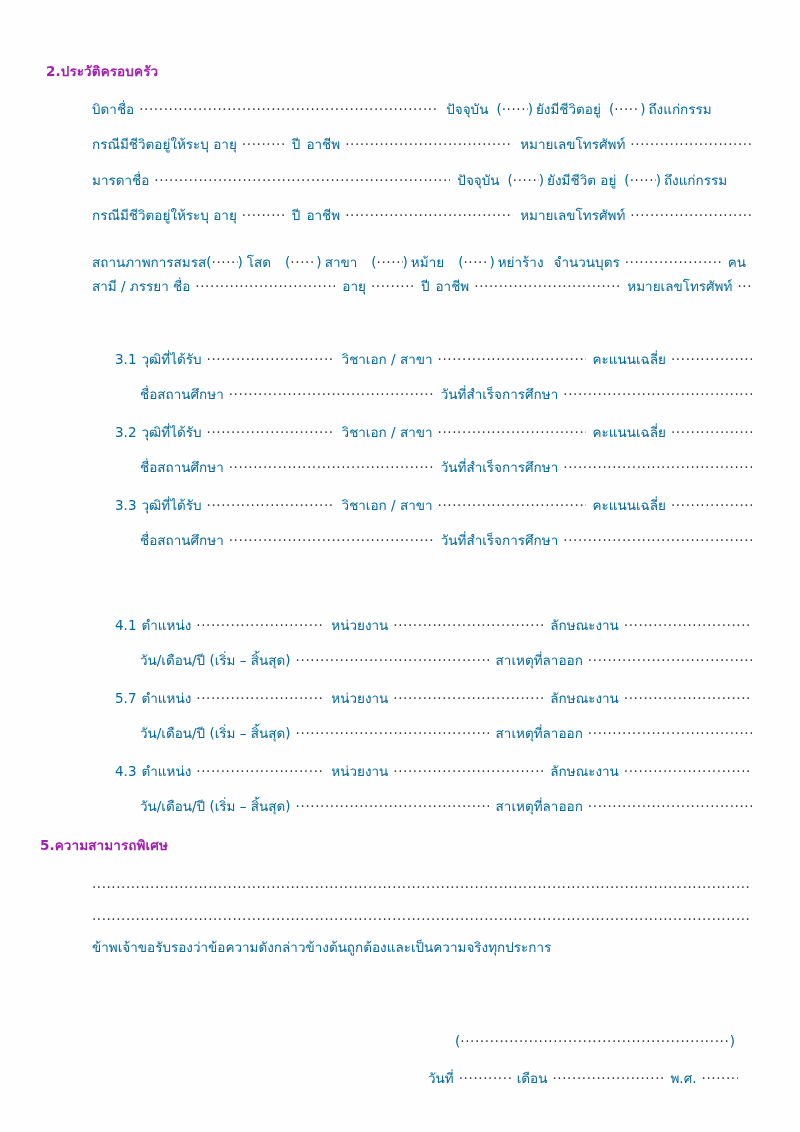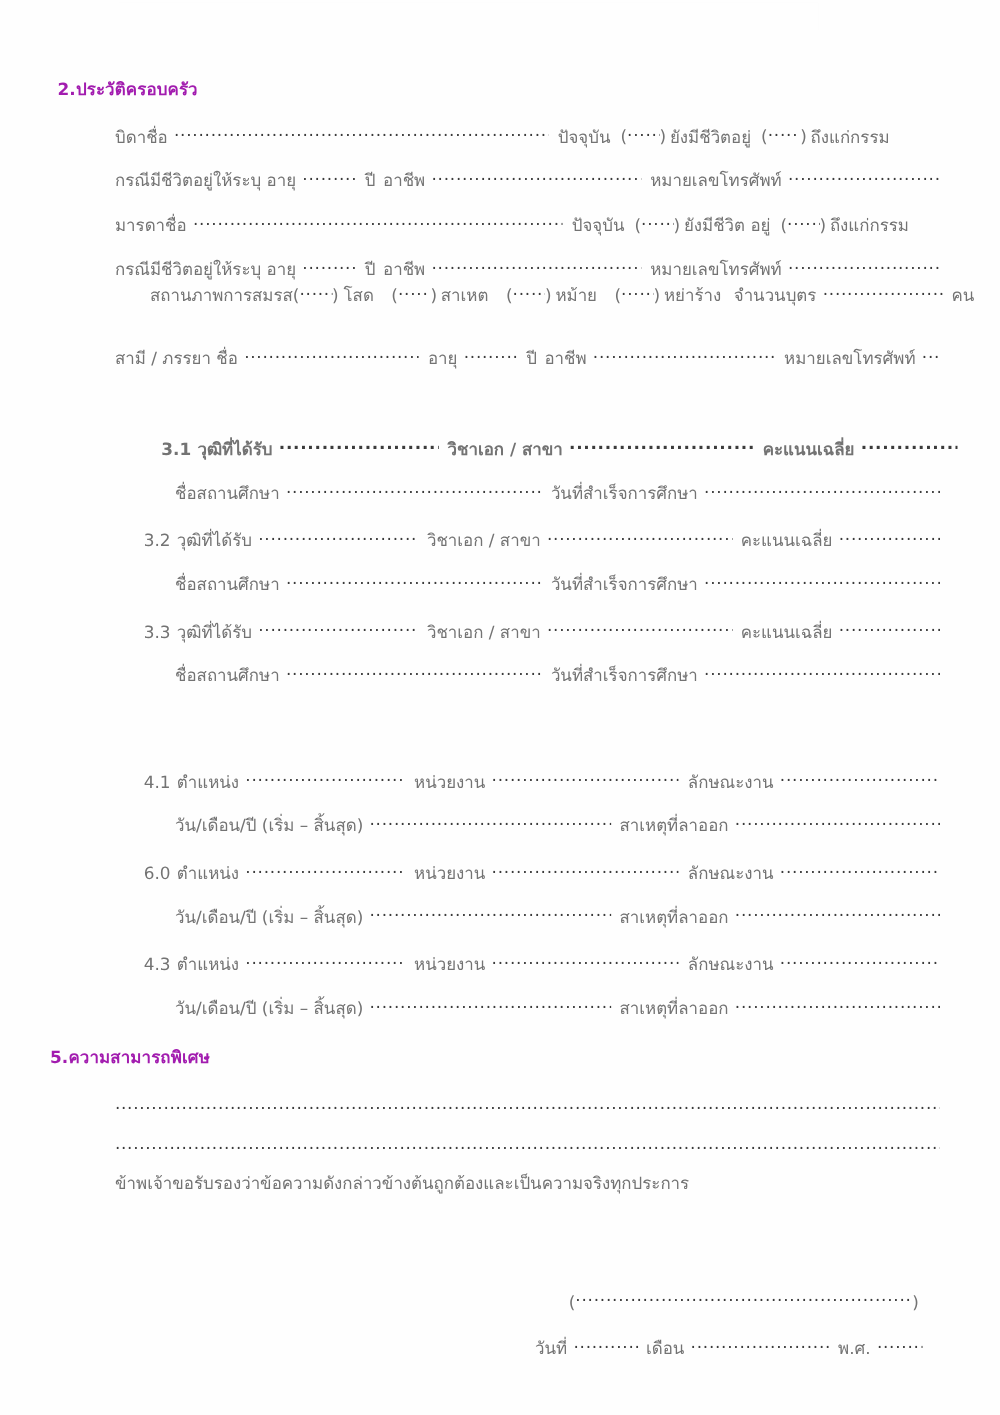--- a/index.html
+++ b/index.html
@@ -23,21 +23,21 @@
   }
 
   
   .row {
     position: absolute;
     display: flex;
     align-items: baseline;
     white-space: nowrap;
     font-size: 13.5px;
     line-height: 1;
-    color: #737373;
+    color: #0369a1;
   }
   .heading {
     position: absolute;
     font-size: 13.5px;
     font-weight: bold;
     color: #a21caf;
     letter-spacing: 0.1px;
     white-space: nowrap;
   }
   .lbl {
@@ -162,29 +162,29 @@
     <span class="sp" style="width:5px;"></span>
     <span class="lbl">ปี</span>
     <span class="sp" style="width:6px;"></span>
     <span class="lbl">อาชีพ</span>
     <span class="dots" style="width:168px; margin-left:5px;"></span>
     <span class="sp" style="width:7px;"></span>
     <span class="lbl">หมายเลขโทรศัพท์</span>
     <span class="dots grow" style="margin-left:5px;"></span>
   </div>
 
-  <div class="row" style="left:92px; top:227px; width:660px;margin-left:28px;">
+  <div class="row" style="left:92px; top:253px; width:660px;">
     <span class="lbl">สถานภาพการสมรส</span>
     <span class="tick">(<span class="dots" style="width:26px;"></span>)</span>
     <span class="sp" style="width:4px;"></span>
     <span class="lbl">โสด</span>
     <span class="sp" style="width:14px;"></span>
     <span class="tick">(<span class="dots" style="width:26px;"></span>)</span>
     <span class="sp" style="width:3px;"></span>
-    <span class="lbl">สาเหต</span>
+    <span class="lbl">สาขา</span>
     <span class="sp" style="width:14px;"></span>
     <span class="tick">(<span class="dots" style="width:26px;"></span>)</span>
     <span class="sp" style="width:3px;"></span>
     <span class="lbl">หม้าย</span>
     <span class="sp" style="width:14px;"></span>
     <span class="tick">(<span class="dots" style="width:26px;"></span>)</span>
     <span class="sp" style="width:3px;"></span>
     <span class="lbl">หย่าร้าง</span>
     <span class="sp" style="width:10px;"></span>
     <span class="lbl">จำนวนบุตร</span>
@@ -203,21 +203,21 @@
     <span class="lbl">ปี</span>
     <span class="sp" style="width:6px;"></span>
     <span class="lbl">อาชีพ</span>
     <span class="dots" style="width:146px; margin-left:5px;"></span>
     <span class="sp" style="width:7px;"></span>
     <span class="lbl">หมายเลขโทรศัพท์</span>
     <span class="dots grow" style="margin-left:5px;"></span>
   </div>
 
 
-  <div class="row" style="left:129px; top:350px; width:637px;font-weight:bold;">
+  <div class="row" style="left:115px; top:350px; width:637px;">
     <span class="lbl">3.1</span>
     <span class="sp" style="width:5px;"></span>
     <span class="lbl">วุฒิที่ได้รับ</span>
     <span class="dots" style="width:128px; margin-left:5px;"></span>
     <span class="sp" style="width:7px;"></span>
     <span class="lbl">วิชาเอก / สาขา</span>
     <span class="dots" style="width:148px; margin-left:5px;"></span>
     <span class="sp" style="width:7px;"></span>
     <span class="lbl">คะแนนเฉลี่ย</span>
     <span class="dots grow" style="margin-left:5px;"></span>
@@ -285,21 +285,21 @@
   </div>
   <div class="row" style="left:140px; top:651px; width:612px;">
     <span class="lbl">วัน/เดือน/ปี (เริ่ม – สิ้นสุด)</span>
     <span class="dots" style="width:193px; margin-left:5px;"></span>
     <span class="sp" style="width:7px;"></span>
     <span class="lbl">สาเหตุที่ลาออก</span>
     <span class="dots grow" style="margin-left:5px;"></span>
   </div>
 
   <div class="row" style="left:115px; top:689px; width:637px;">
-    <span class="lbl">6.0</span>
+    <span class="lbl">5.7</span>
     <span class="sp" style="width:5px;"></span>
     <span class="lbl">ตำแหน่ง</span>
     <span class="dots" style="width:128px; margin-left:5px;"></span>
     <span class="sp" style="width:7px;"></span>
     <span class="lbl">หน่วยงาน</span>
     <span class="dots" style="width:150px; margin-left:5px;"></span>
     <span class="sp" style="width:7px;"></span>
     <span class="lbl">ลักษณะงาน</span>
     <span class="dots grow" style="margin-left:5px;"></span>
   </div>

